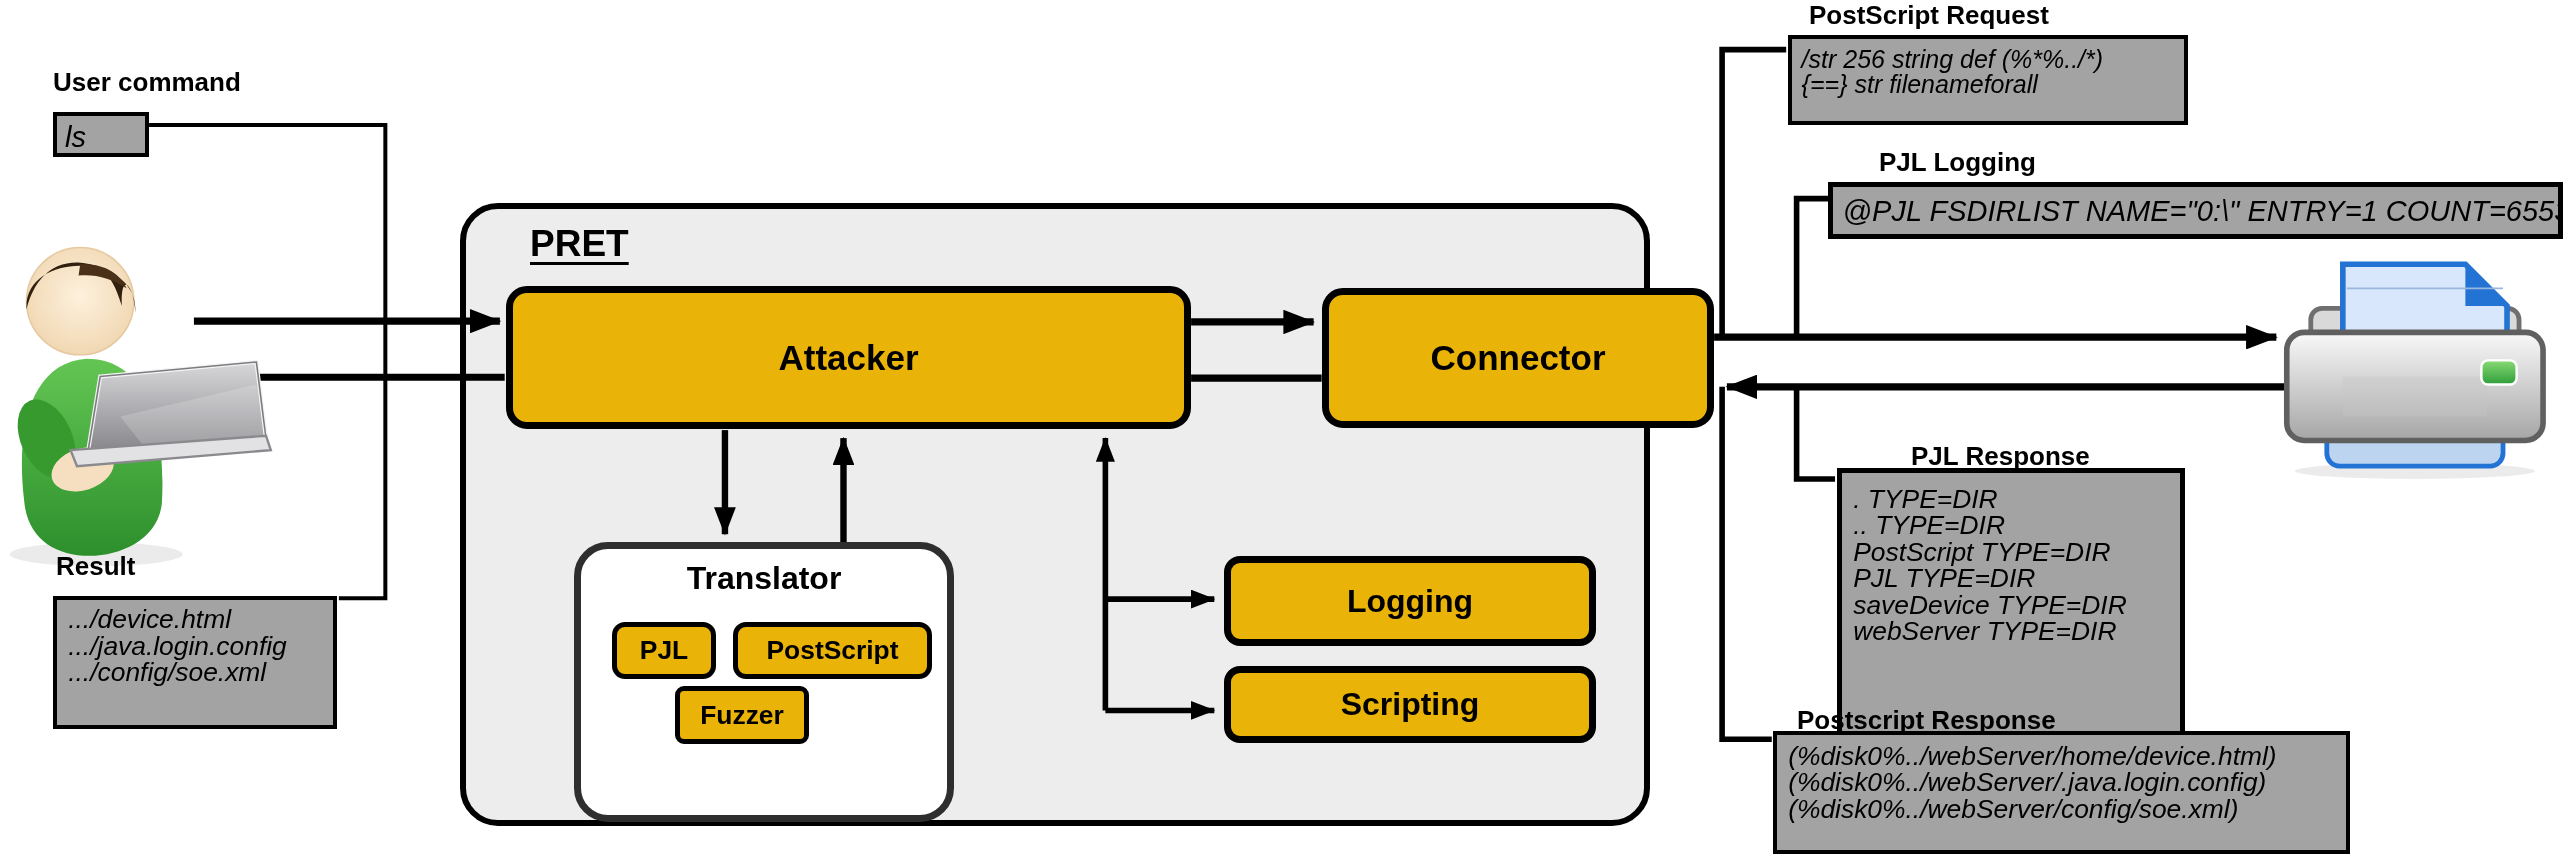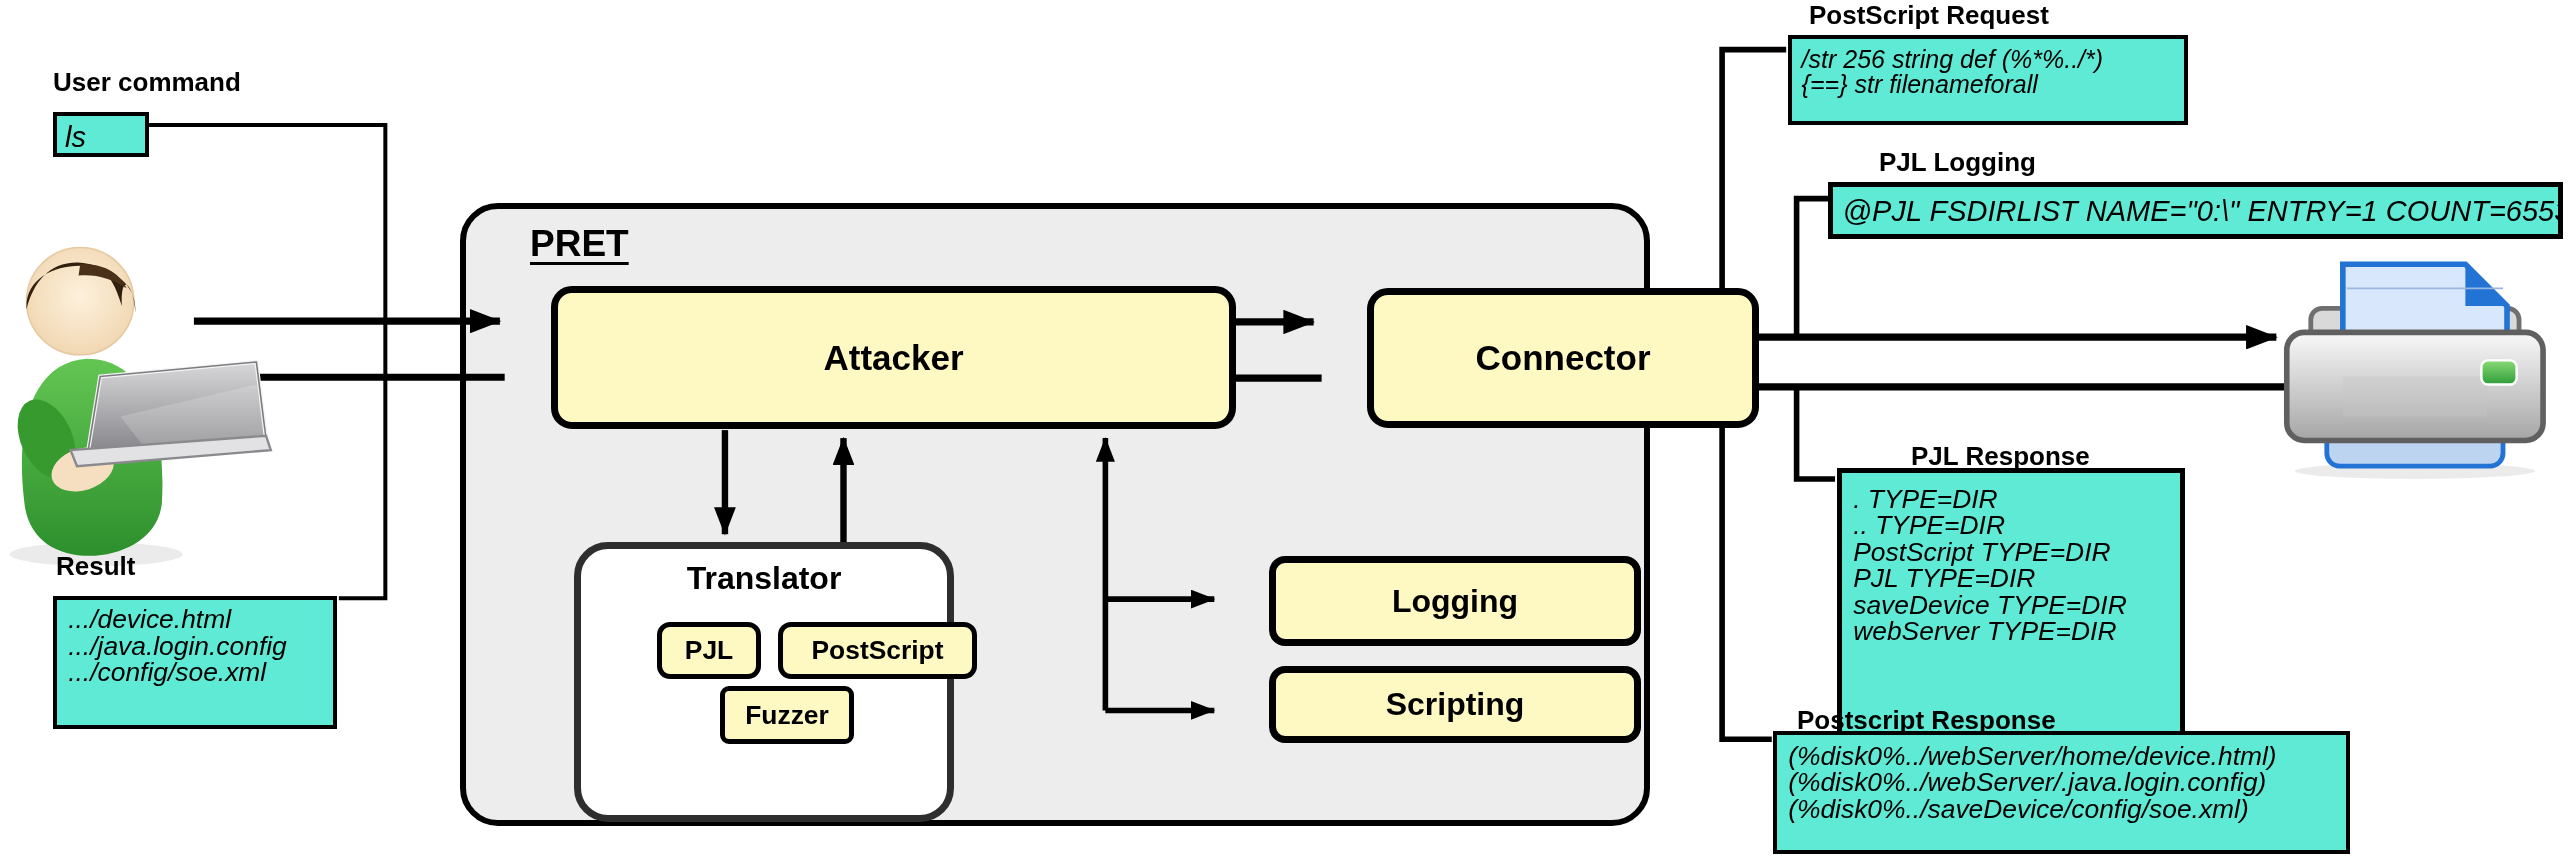--- a/index.html
+++ b/index.html
@@ -3,29 +3,28 @@
 <meta charset="utf-8">
 <style>
   html,body{margin:0;padding:0;background:#ffffff;}
   #canvas{
     position:relative; width:2576px; height:857px; overflow:hidden;
     font-family:"Liberation Sans", sans-serif; color:#000; background:#fff;
   }
   .abs{position:absolute;}
   .lbl{font-weight:bold; font-size:26px; white-space:nowrap;}
   .codebox{
-    background:#5eead4; border:4.8px solid #000; box-sizing:border-box;
+    background:#a3a3a3; border:4.8px solid #000; box-sizing:border-box;
     font-style:italic; white-space:nowrap; overflow:hidden;
   }
   .codebox div{line-height:1;}
   .node{
-    background:#fef9c3; border:7.2px solid #000; box-sizing:border-box;
+    background:#eab308; border:7.2px solid #000; box-sizing:border-box;
     display:flex; align-items:center; justify-content:center;
     font-weight:bold;
-    margin-left:45px;
   }
   #pret{
     background:#ededed; border:6.4px solid #000; border-radius:38px;
     box-sizing:border-box;
   }
   #pret-title{font-weight:bold; font-size:37px; text-decoration:underline; text-underline-offset:6.4px;}
   #translator{
     background:#fff; border:7.2px solid #2e2e2e; border-radius:34px; box-sizing:border-box;
   }
   #translator-title{font-weight:bold; font-size:32px; text-align:center; padding-top:11.2px;}
@@ -179,17 +178,17 @@
       <div>PostScript TYPE=DIR</div>
       <div>PJL TYPE=DIR</div>
       <div>saveDevice TYPE=DIR</div>
       <div>webServer TYPE=DIR</div>
     </div>
 
   <div class="abs lbl" style="left:1797px; top:705px;">Postscript Response</div>
   <div class="abs codebox" style="left:1773px; top:731px; width:577px; height:123px; font-size:26.4px; padding:8px 0 0 11.2px; line-height:36px;">
       <div>(%disk0%../webServer/home/device.html)</div>
       <div>(%disk0%../webServer/.java.login.config)</div>
-      <div>(%disk0%../saveDevice/config/soe.xml)</div>
+      <div>(%disk0%../webServer/config/soe.xml)</div>
     </div>
 
 </div>
 
 
 </body></html>

